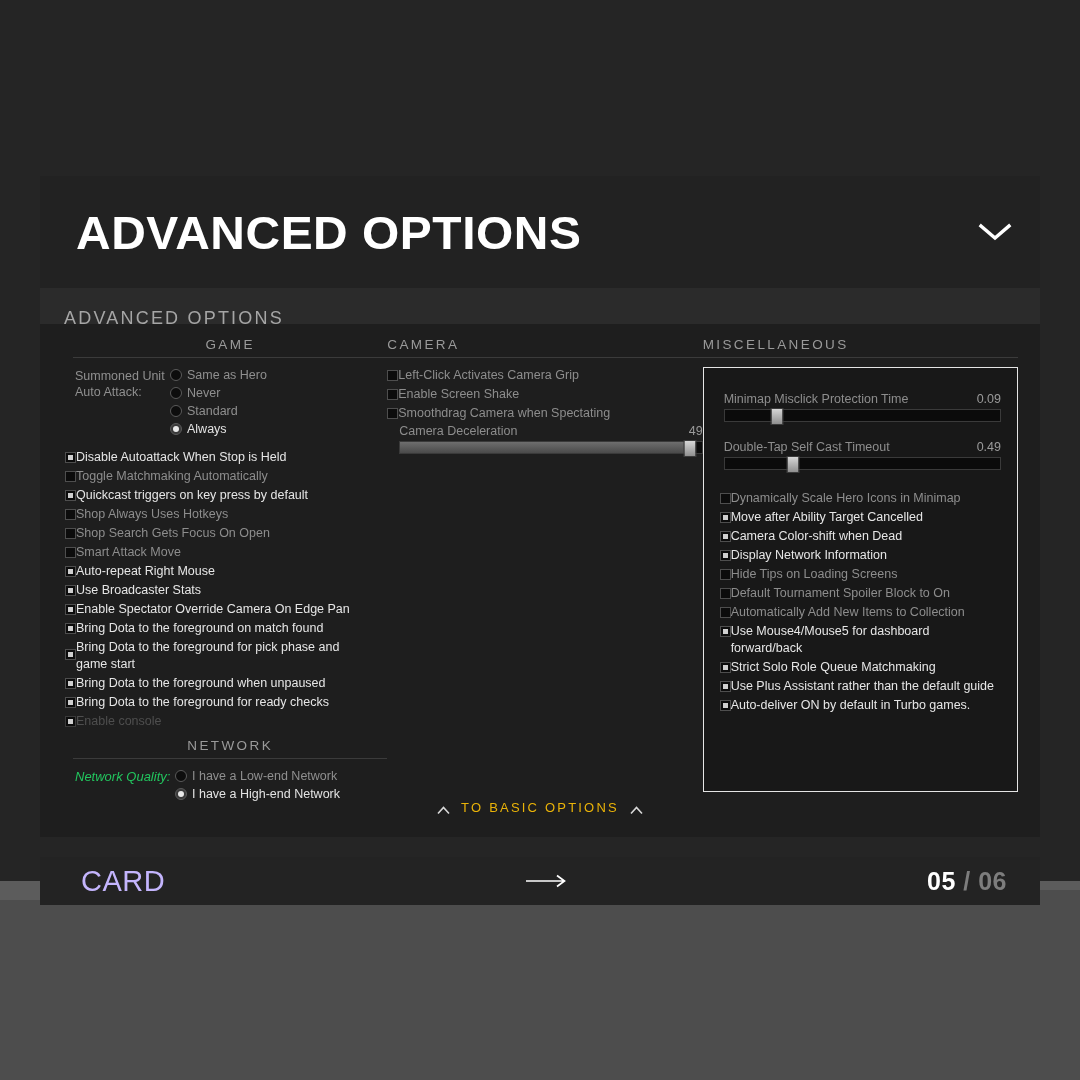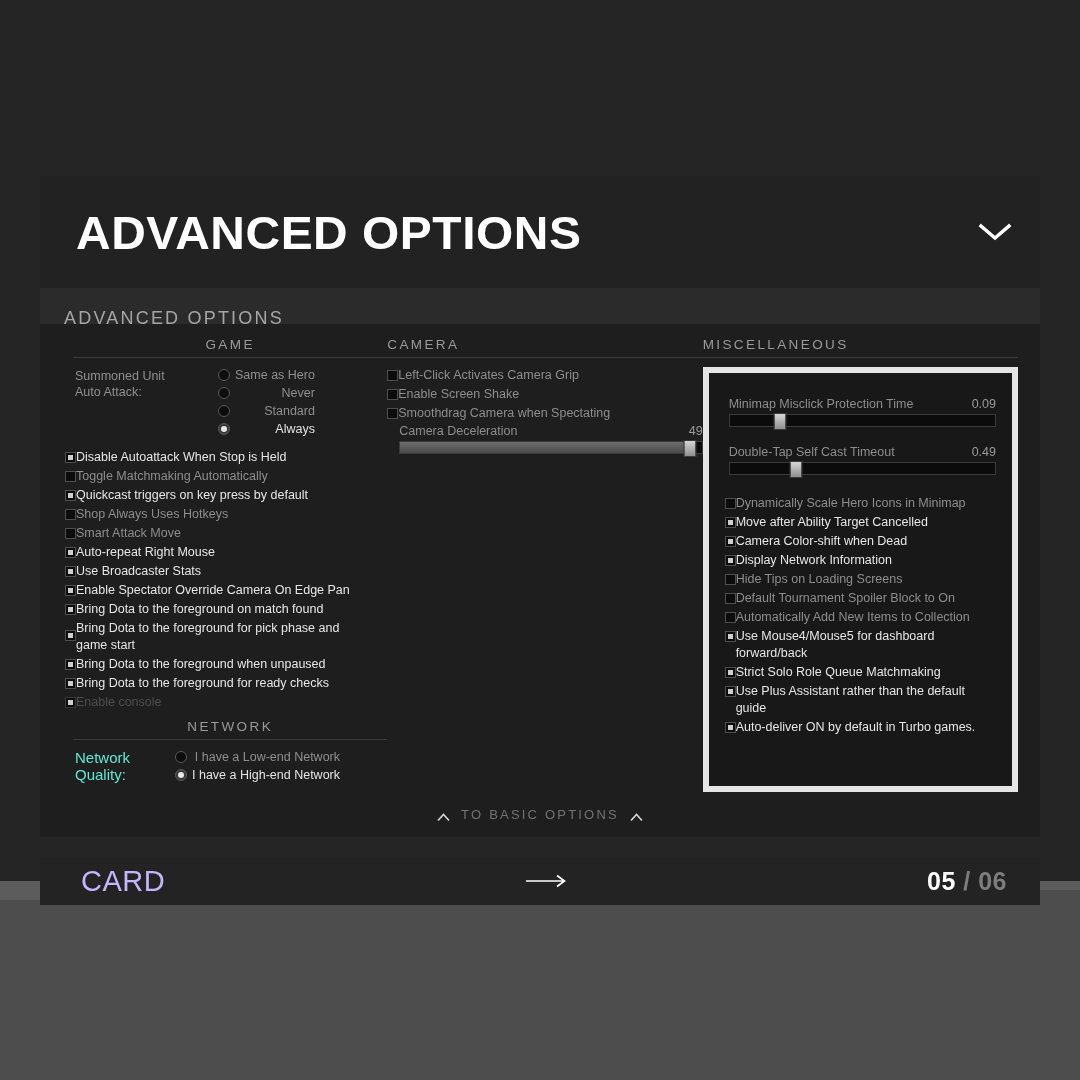--- a/index.html
+++ b/index.html
@@ -68,27 +68,27 @@
   .col-misc { width: 320px; }
 
   .sec-title {
     color: #9a9a9a; font-size: 13.5px; letter-spacing: 2.4px;
     padding-bottom: 5px; margin-bottom: 9px;
     border-bottom: 1px solid #3b3b3b;
   }
   .sec-title.indent { margin-left: 8px; text-align: center; }
 
   
-  .radio-row { display: flex; margin-bottom: 12px; gap: 48px; }
+  .radio-row { display: flex; margin-bottom: 12px; }
   .radio-label {
     color: #8f8f8f; font-size: 12.5px; line-height: 16px;
     width: 105px; flex-shrink: 0; padding-top: 1px; padding-left: 10px;
   }
   .radios { display: flex; flex-direction: column; gap: 2px; }
-  .radio-item { display: flex; align-items: center; gap: 5px; height: 16px; justify-content: space-between; }
+  .radio-item { display: flex; align-items: center; gap: 5px; height: 16px; }
   .radio {
     width: 12px; height: 12px; border-radius: 50%;
     background: #0d0d0d; border: 1px solid #5a5a5a;
     display: flex; align-items: center; justify-content: center;
     flex-shrink: 0;
   }
   .radio.on { background: #3a3a3a; }
   .radio.on::after {
     content: ""; width: 6px; height: 6px; border-radius: 50%;
     background: #e8e8e8;
@@ -131,34 +131,34 @@
   }
   .track .knob {
     position: absolute; top: -2px; width: 13px; height: 17px;
     background: linear-gradient(#d6d6d6, #8f8f8f);
     border: 1px solid #3a3a3a; transform: translateX(-50%);
   }
 
   
   .network-sec { margin-top: 8px; }
   .net-row { display: flex; align-items: flex-start; padding-left: 10px; }
-  .net-label { color: #5eead4; font-size: 15px; line-height: 17px; width: 100px; }
+  .net-label { color: #22c55e; font-size: 13px; line-height: 17px; width: 100px; font-style: italic; }
 
   
   .misc-box {
-    background: #181818; border: 6px solid #e5e5e5;
+    background: #181818; border: 1px solid #e5e5e5;
     padding: 18px 16px 10px 16px; height: 425px;
   }
   .misc-cb-list { margin-top: 20px; }
 
   
   .basic-link {
-    position: absolute; left: 0; bottom: 1px; width: 100%; height: 44px;
+    position: absolute; left: 0; bottom: 8px; width: 100%; height: 44px;
     display: flex; align-items: center; justify-content: center; gap: 11px;
-    color: #737373; font-size: 13px; letter-spacing: 2.2px;
+    color: #eab308; font-size: 13px; letter-spacing: 2.2px;
   }
   .caret { width: 13px; height: 9px; }
 
   
   .card-footer {
     position: absolute; left: 40px; top: 857px; width: 1000px; height: 48px;
     background: #232323; display: flex; align-items: center;
     padding: 0 33px 0 41px; justify-content: space-between;
   }
   .footer-label { color: #c4b5fd; font-size: 29px; font-weight: 400; letter-spacing: 0.5px; }
@@ -233,20 +233,24 @@
                 <span class="cb"></span>
                 <span class="cb-text">Toggle Matchmaking Automatically</span>
               </div>
               <div class="cb-row">
                 <span class="cb on"></span>
                 <span class="cb-text bright">Quickcast triggers on key press by default</span>
               </div>
               <div class="cb-row">
                 <span class="cb"></span>
                 <span class="cb-text">Shop Always Uses Hotkeys</span>
+              </div>
+              <div class="cb-row">
+                <span class="cb"></span>
+                <span class="cb-text">Shop Search Gets Focus On Open</span>
               </div>
               <div class="cb-row">
                 <span class="cb"></span>
                 <span class="cb-text">Smart Attack Move</span>
               </div>
               <div class="cb-row">
                 <span class="cb on"></span>
                 <span class="cb-text bright">Auto-repeat Right Mouse</span>
               </div>
               <div class="cb-row">

